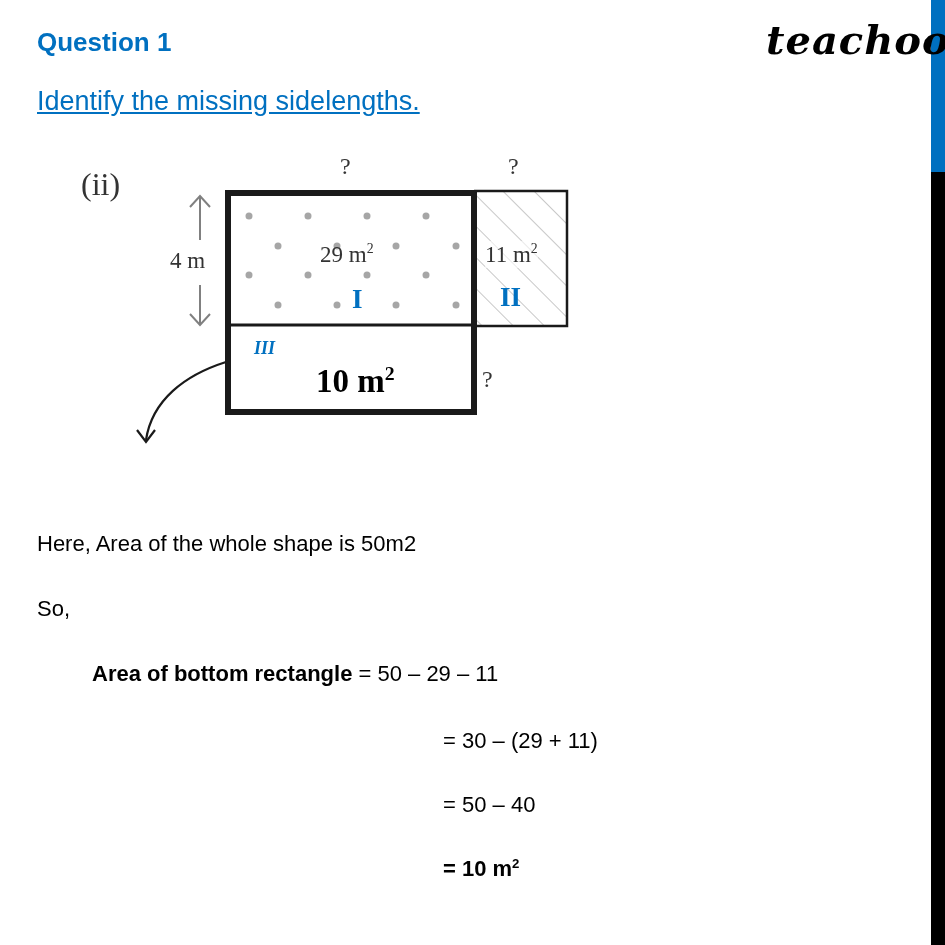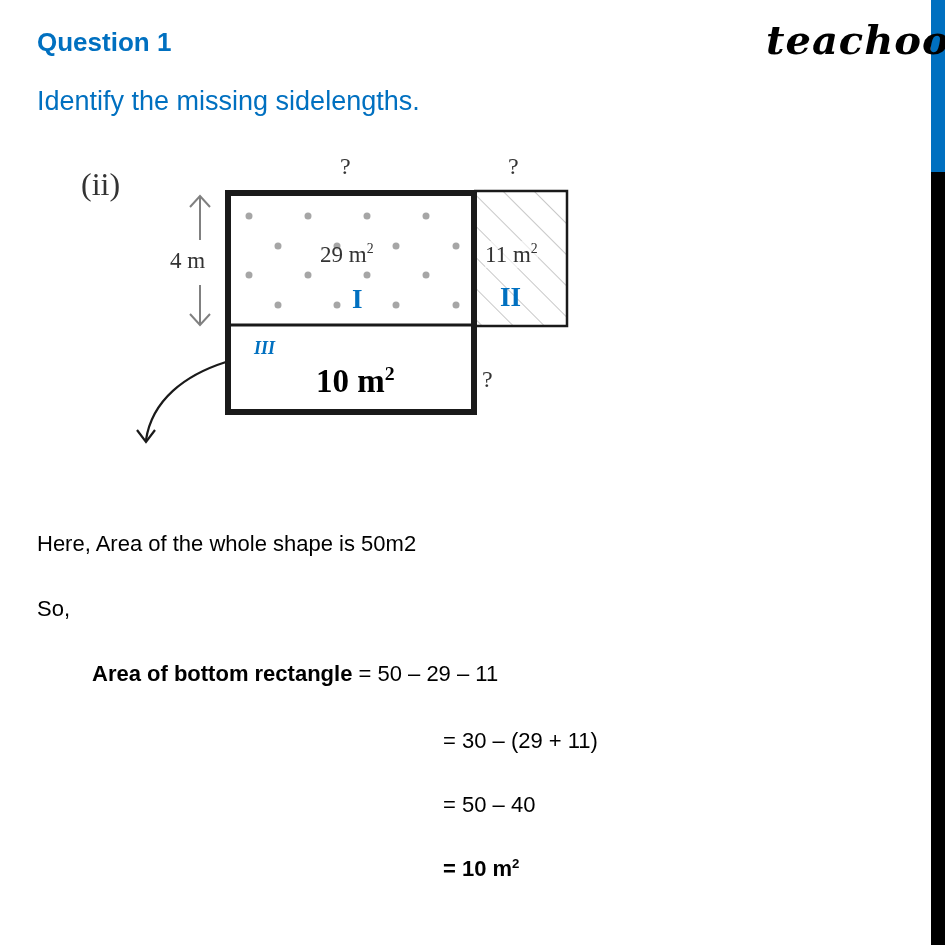--- a/index.html
+++ b/index.html
@@ -3,21 +3,21 @@
   <meta charset="utf-8">
   <style>
     html, body { margin: 0; padding: 0; }
     body {
       width: 945px; height: 945px; position: relative; overflow: hidden;
       background: #ffffff; font-family: "Liberation Sans", sans-serif; color: #000;
     }
     .sidebar-blue { position: absolute; left: 931px; top: 0; width: 14px; height: 172px; background: #0070c0; }
     .sidebar-black { position: absolute; left: 931px; top: 172px; width: 14px; height: 773px; background: #000; }
     .q-title { position: absolute; left: 37px; top: 27px; font-size: 26px; font-weight: bold; color: #0070c0; }
-    .q-text { position: absolute; left: 37px; top: 86px; font-size: 27px; color: #0070c0; }
+    .q-text { position: absolute; left: 37px; top: 86px; font-size: 27px; color: #0070c0; text-decoration: underline; }
     .logo {
       position: absolute; left: 766px; top: 16px; font-family: "DejaVu Serif", serif;
       font-style: italic; font-weight: bold; font-size: 40px; letter-spacing: 1px; color: #000;
     }
     .fig { position: absolute; left: 0; top: 0; width: 854px; height: 500px; }
     .serif { font-family: "Liberation Serif", serif; }
     .line { position: absolute; font-size: 22px; white-space: pre; }
     .bold { font-weight: bold; }
     sup { font-size: 0.6em; }
   </style>

